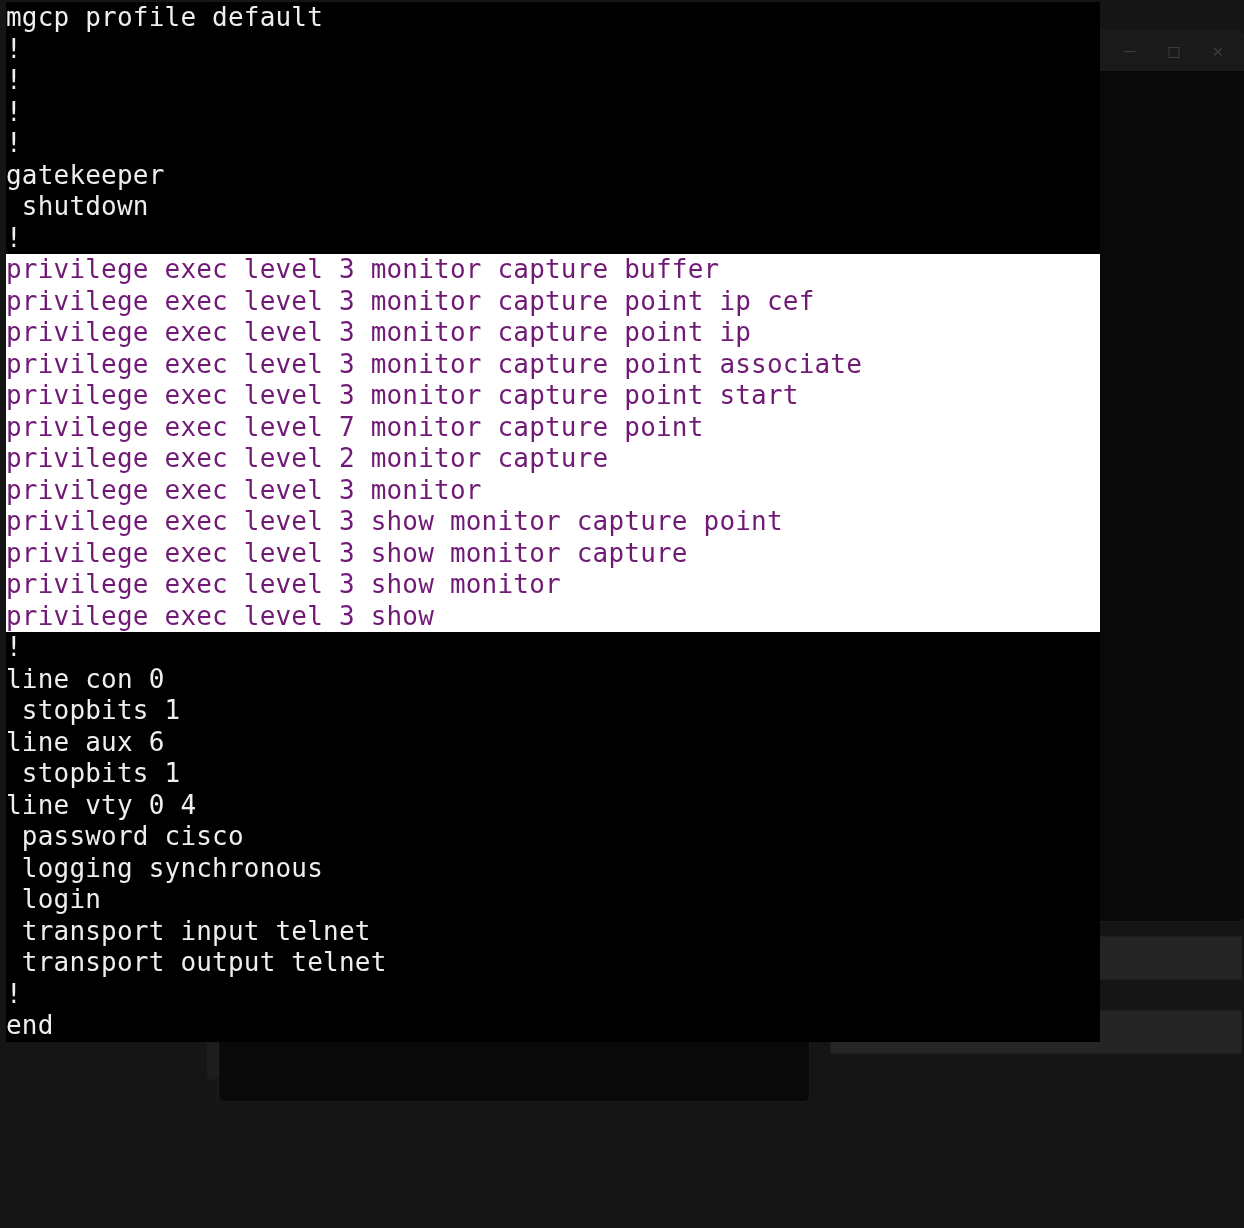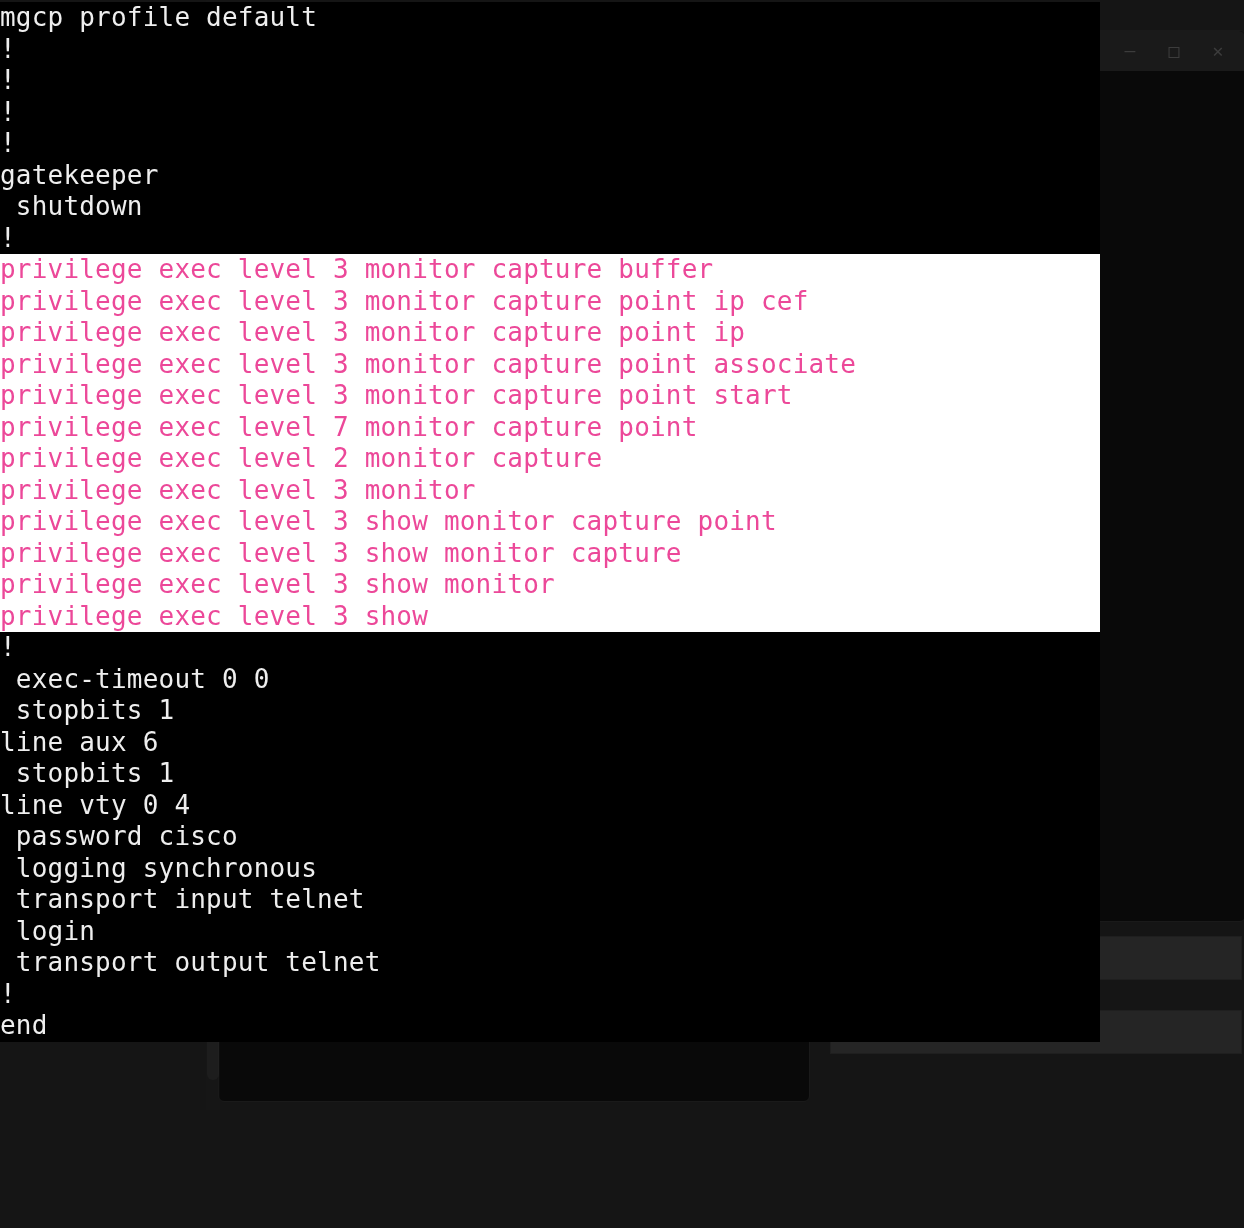--- a/index.html
+++ b/index.html
@@ -78,27 +78,28 @@
     left: 0;
     width: 1100px;
     z-index: 10;
   }
   .term-line {
     font-size: 26px;
     line-height: 31.5px;
     white-space: pre;
     font-family: "Menlo","Consolas","DejaVu Sans Mono",monospace;
     letter-spacing: 0.2px;
+    margin-left: 6px;
   }
   .term-dark {
     color: #eeeeee;
     background: #000000;
   }
   .term-light {
-    color: #ec4899;
+    color: #701a75;
     background: #ffffff;
   }
   .dark-block, .light-block, .dark-block2 {
     width: 1100px;
   }
   .dark-block { padding-top: 2px; }
   .scrollbar {
     position: absolute;
     top: 0;
     left: 206px;
@@ -176,29 +177,29 @@
       <div class="term-line term-light">privilege exec level 2 monitor capture</div>
       <div class="term-line term-light">privilege exec level 3 monitor</div>
       <div class="term-line term-light">privilege exec level 3 show monitor capture point</div>
       <div class="term-line term-light">privilege exec level 3 show monitor capture</div>
       <div class="term-line term-light">privilege exec level 3 show monitor</div>
       <div class="term-line term-light">privilege exec level 3 show</div>
     </div>
 
     <div class="dark-block2">
       <div class="term-line term-dark">!</div>
-      <div class="term-line term-dark"> exec-timeout 0 0</div>
+      <div class="term-line term-dark">line con 0</div>
       <div class="term-line term-dark"> stopbits 1</div>
       <div class="term-line term-dark">line aux 6</div>
       <div class="term-line term-dark"> stopbits 1</div>
       <div class="term-line term-dark">line vty 0 4</div>
       <div class="term-line term-dark"> password cisco</div>
       <div class="term-line term-dark"> logging synchronous</div>
+      <div class="term-line term-dark"> login</div>
       <div class="term-line term-dark"> transport input telnet</div>
-      <div class="term-line term-dark"> login</div>
       <div class="term-line term-dark"> transport output telnet</div>
       <div class="term-line term-dark">!</div>
       <div class="term-line term-dark">end</div>
     </div>
 
   </div>
 
 </div>
 
 </body></html>

